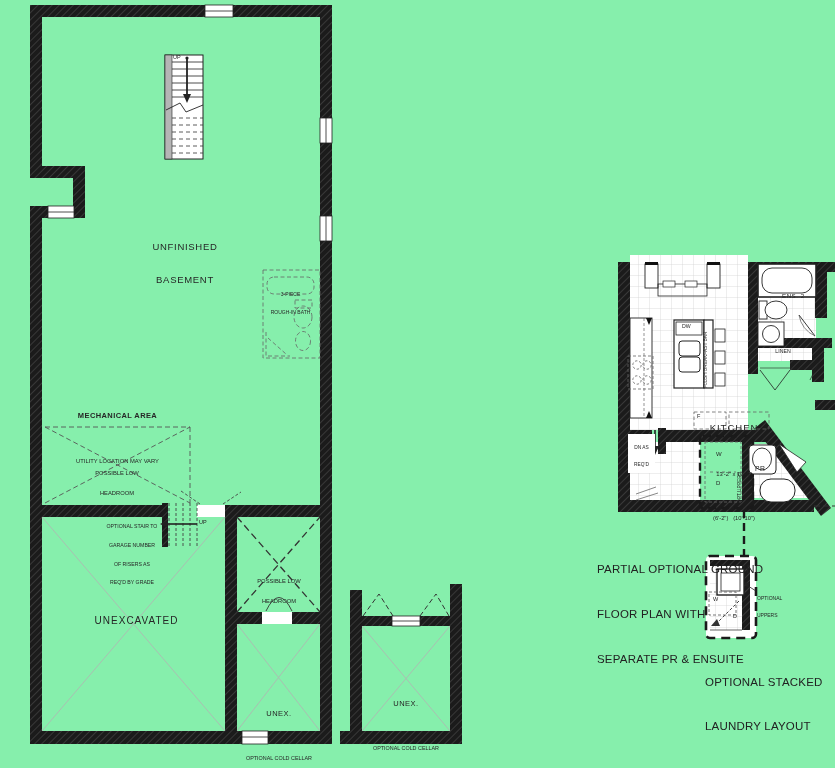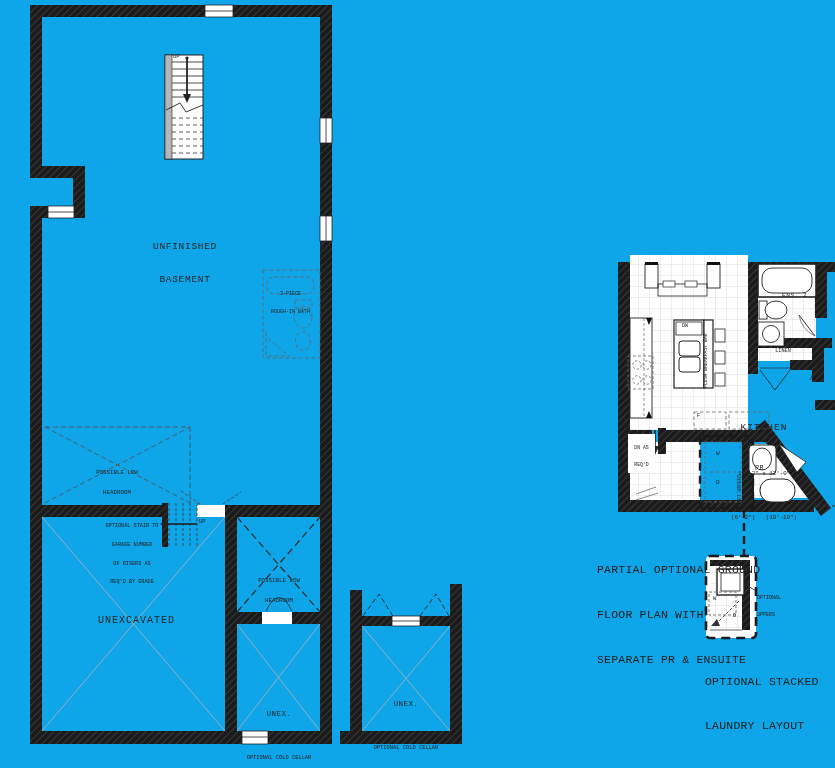--- a/index.html
+++ b/index.html
@@ -1,17 +1,17 @@
 <!DOCTYPE html>
 <html><head>
 <meta charset="utf-8">
 <style>
   html,body{margin:0;padding:0;background:#fff;}
-  .sheet{position:relative;width:835px;height:768px;background:#0ea5e9;overflow:hidden;
-         font-family:Liberation Mono, monospace;color:#1f1f1f;}
+  .sheet{position:relative;width:835px;height:768px;background:#86efac;overflow:hidden;
+         font-family:Liberation Sans, sans-serif;color:#1f1f1f;}
   .sheet svg{position:absolute;left:0;top:0;}
   .lbl{position:absolute;white-space:pre;line-height:1.15;color:#262626;}
   .c{text-align:center;}
   .v{writing-mode:vertical-rl;transform:rotate(180deg);}
   .cap{font-size:11.5px;line-height:14.5px;letter-spacing:.2px;color:#222;}
 </style>
 </head>
 <body>
 
 <div class="sheet">
@@ -307,20 +307,24 @@
 
 <div class="lbl" style="left:173px;top:54px;font-size:5.5px;">UP</div>
 <div class="lbl c" style="left:130px;top:219px;width:110px;font-size:9.5px;letter-spacing:.7px;line-height:11px;">
   <div>UNFINISHED</div>
   <div>BASEMENT</div>
 </div>
 <div class="lbl c" style="left:266px;top:279px;width:49px;font-size:5px;line-height:6px;">
   <div>3-PIECE</div>
   <div>ROUGH-IN BATH</div>
 </div>
+<div class="lbl c" style="left:55px;top:375px;width:125px;">
+  <div style="font-size:7.5px;font-weight:bold;letter-spacing:.4px;">MECHANICAL AREA</div>
+  <div style="font-size:5.8px;margin-top:1px;">UTILITY LOCATION MAY VARY</div>
+</div>
 <div class="lbl c" style="left:85px;top:457px;width:64px;font-size:5.8px;line-height:6.6px;">
   <div>POSSIBLE LOW</div>
   <div>HEADROOM</div>
 </div>
 <div class="lbl c" style="left:100px;top:511px;width:64px;font-size:5.2px;line-height:6.2px;">
   <div>OPTIONAL STAIR TO</div>
   <div>GARAGE NUMBER</div>
   <div>OF RISERS AS</div>
   <div>REQ'D BY GRADE</div>
 </div>
@@ -343,21 +347,21 @@
 <div class="lbl c" style="left:365px;top:663px;width:82px;">
   <div style="font-size:7.5px;letter-spacing:.5px;">UNEX.</div>
   <div style="font-size:5.4px;line-height:6.2px;">OPTIONAL COLD CELLAR</div>
   
 </div>
 <div class="lbl cap" style="left:344px;top:738px;">
   <div>PARTIAL BASEMENT PLAN</div>
   
 </div>
 
-<div class="lbl c" style="left:724px;top:386px;width:80px;">
+<div class="lbl c" style="left:694px;top:386px;width:80px;">
   <div style="font-size:9.5px;letter-spacing:1px;">KITCHEN</div>
   <div style="font-size:5.8px;margin-top:1px;">13'-2" x 12'-0"</div>
   <div style="font-size:5.8px;">(6'-2")   (10'-10")</div>
 </div>
 <div class="lbl" style="left:782px;top:292px;font-size:6.2px;letter-spacing:.5px;">ENS. 2</div>
 <div class="lbl c" style="left:758px;top:349px;width:50px;font-size:5.2px;">LINEN</div>
 <div class="lbl" style="left:682px;top:324px;font-size:5.2px;">DW</div>
 <div class="lbl v" style="left:703px;top:322px;height:66px;font-size:4.8px;">FLUSH BREAKFAST BAR</div>
 <div class="lbl" style="left:697px;top:413px;font-size:5.5px;">F</div>
 <div class="lbl c" style="left:628px;top:434px;width:27px;font-size:4.8px;line-height:5.6px;background:#fff;">

